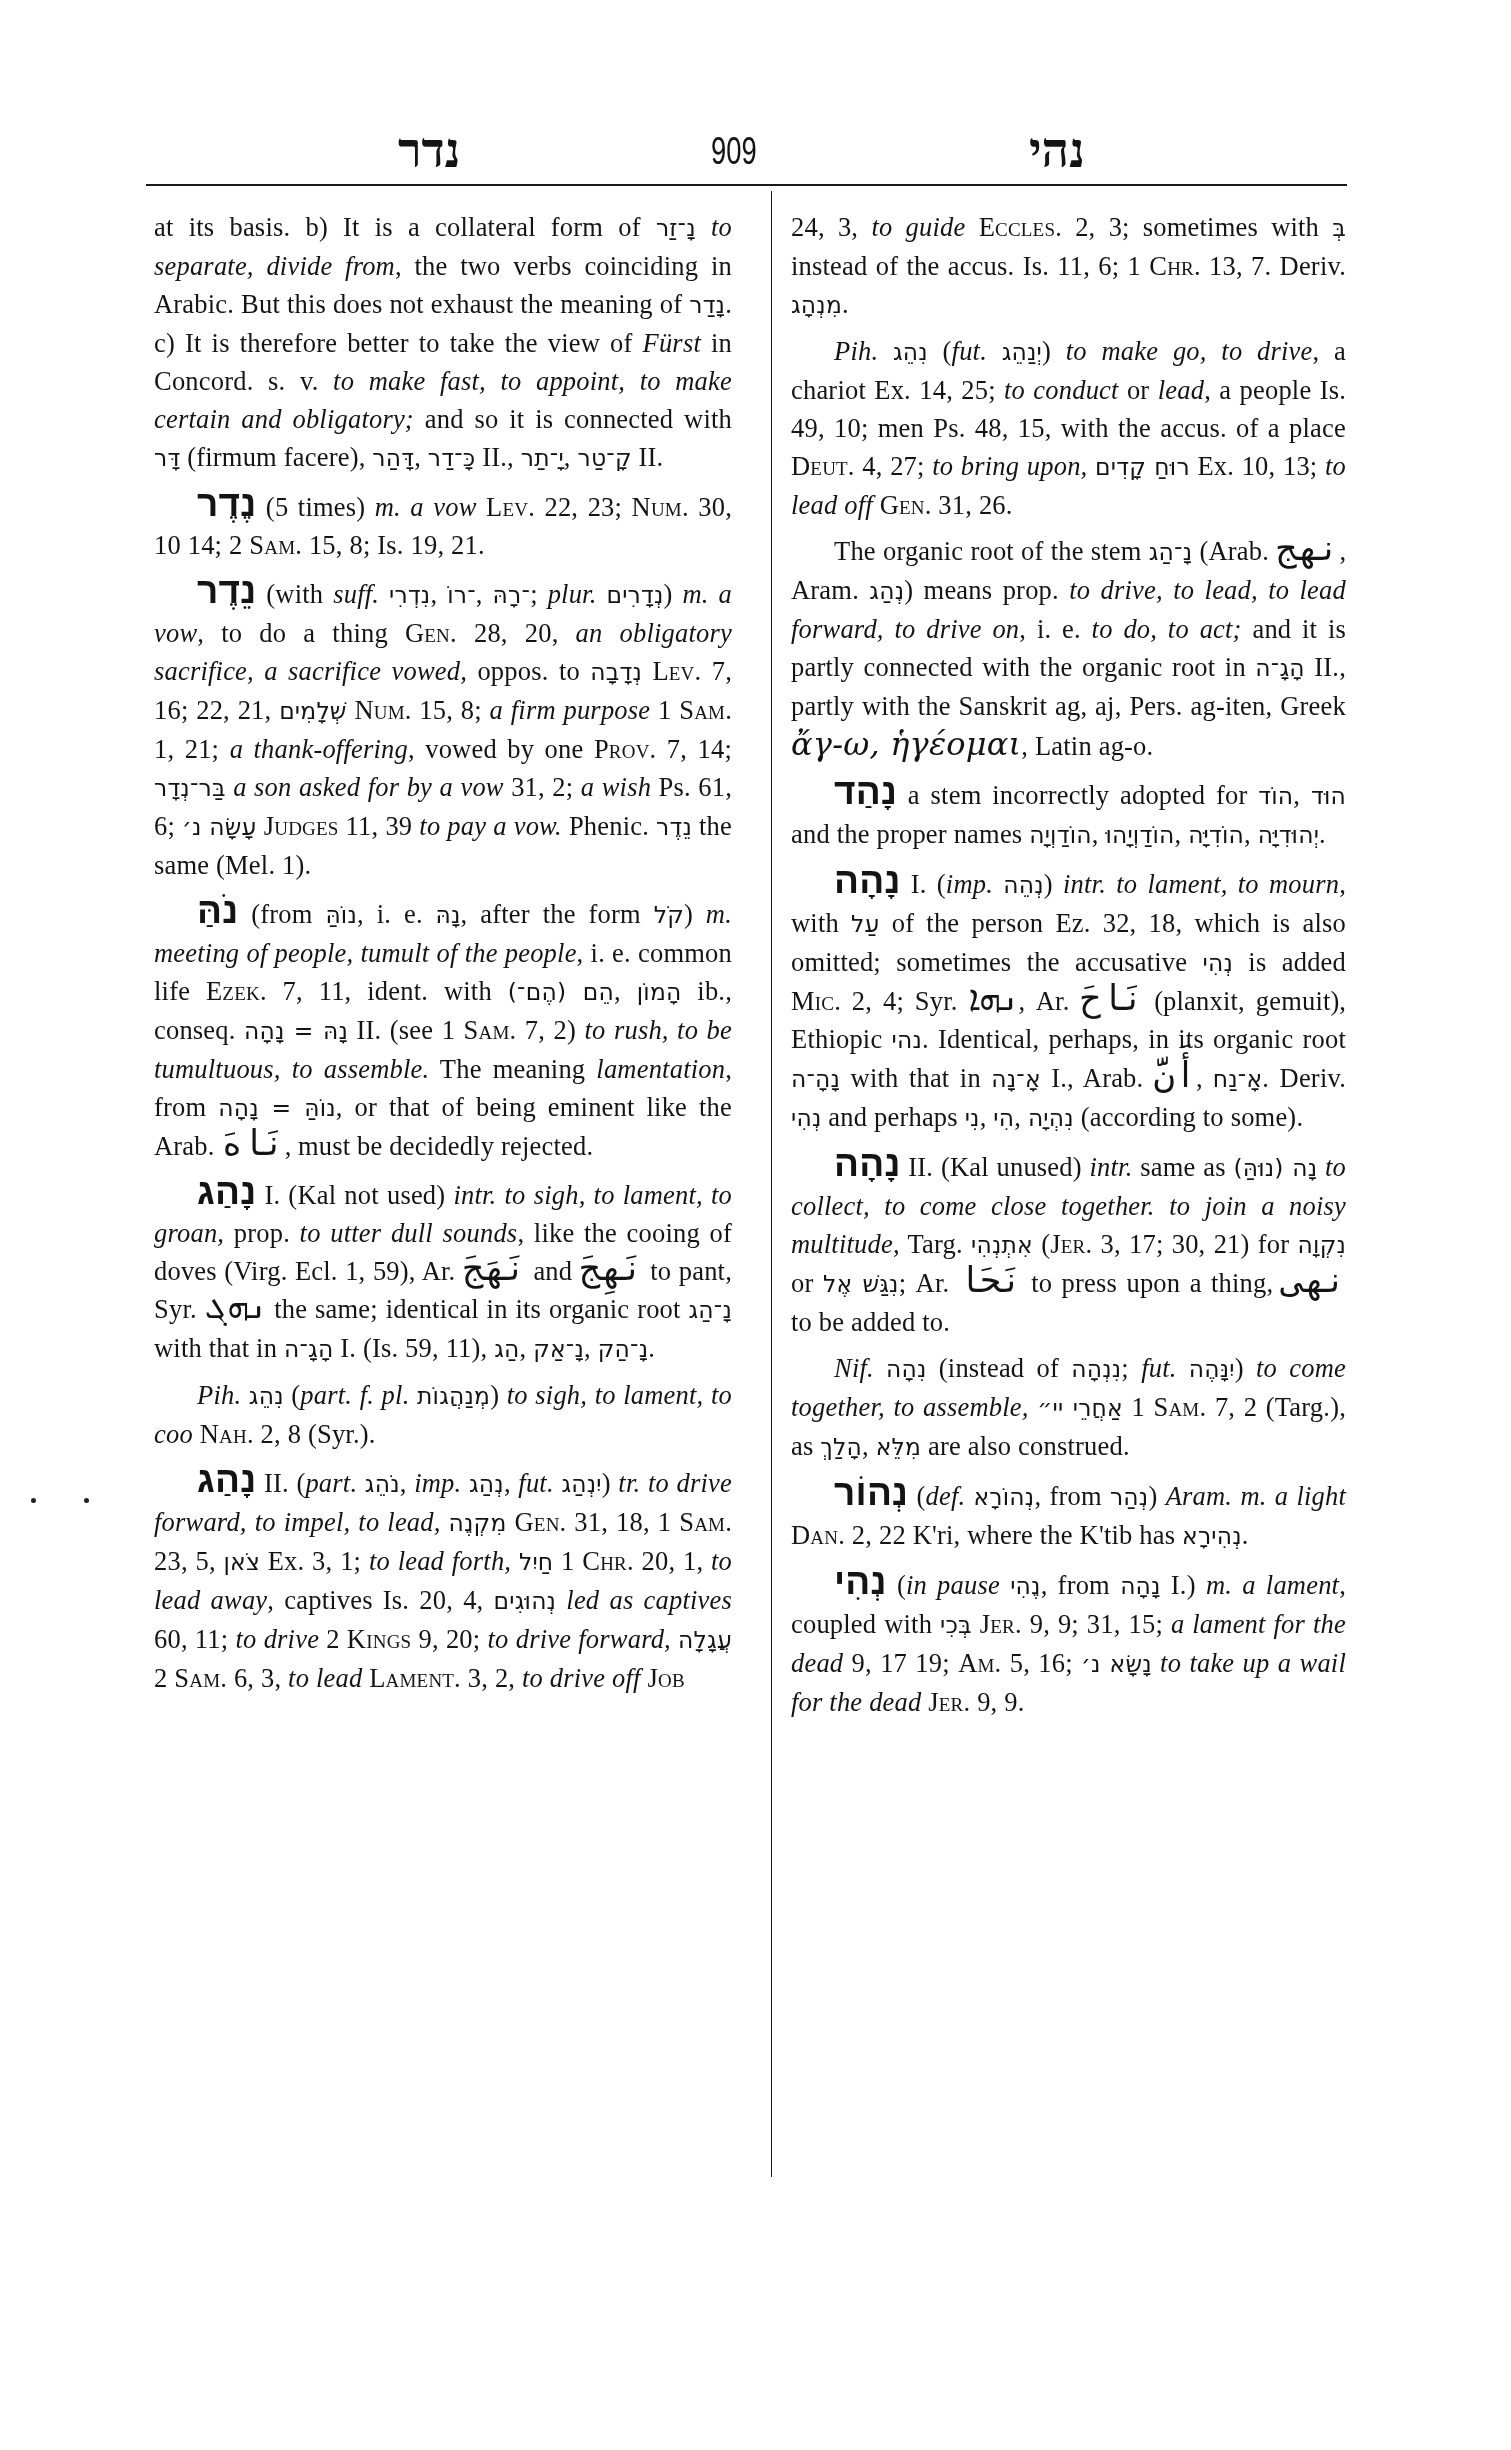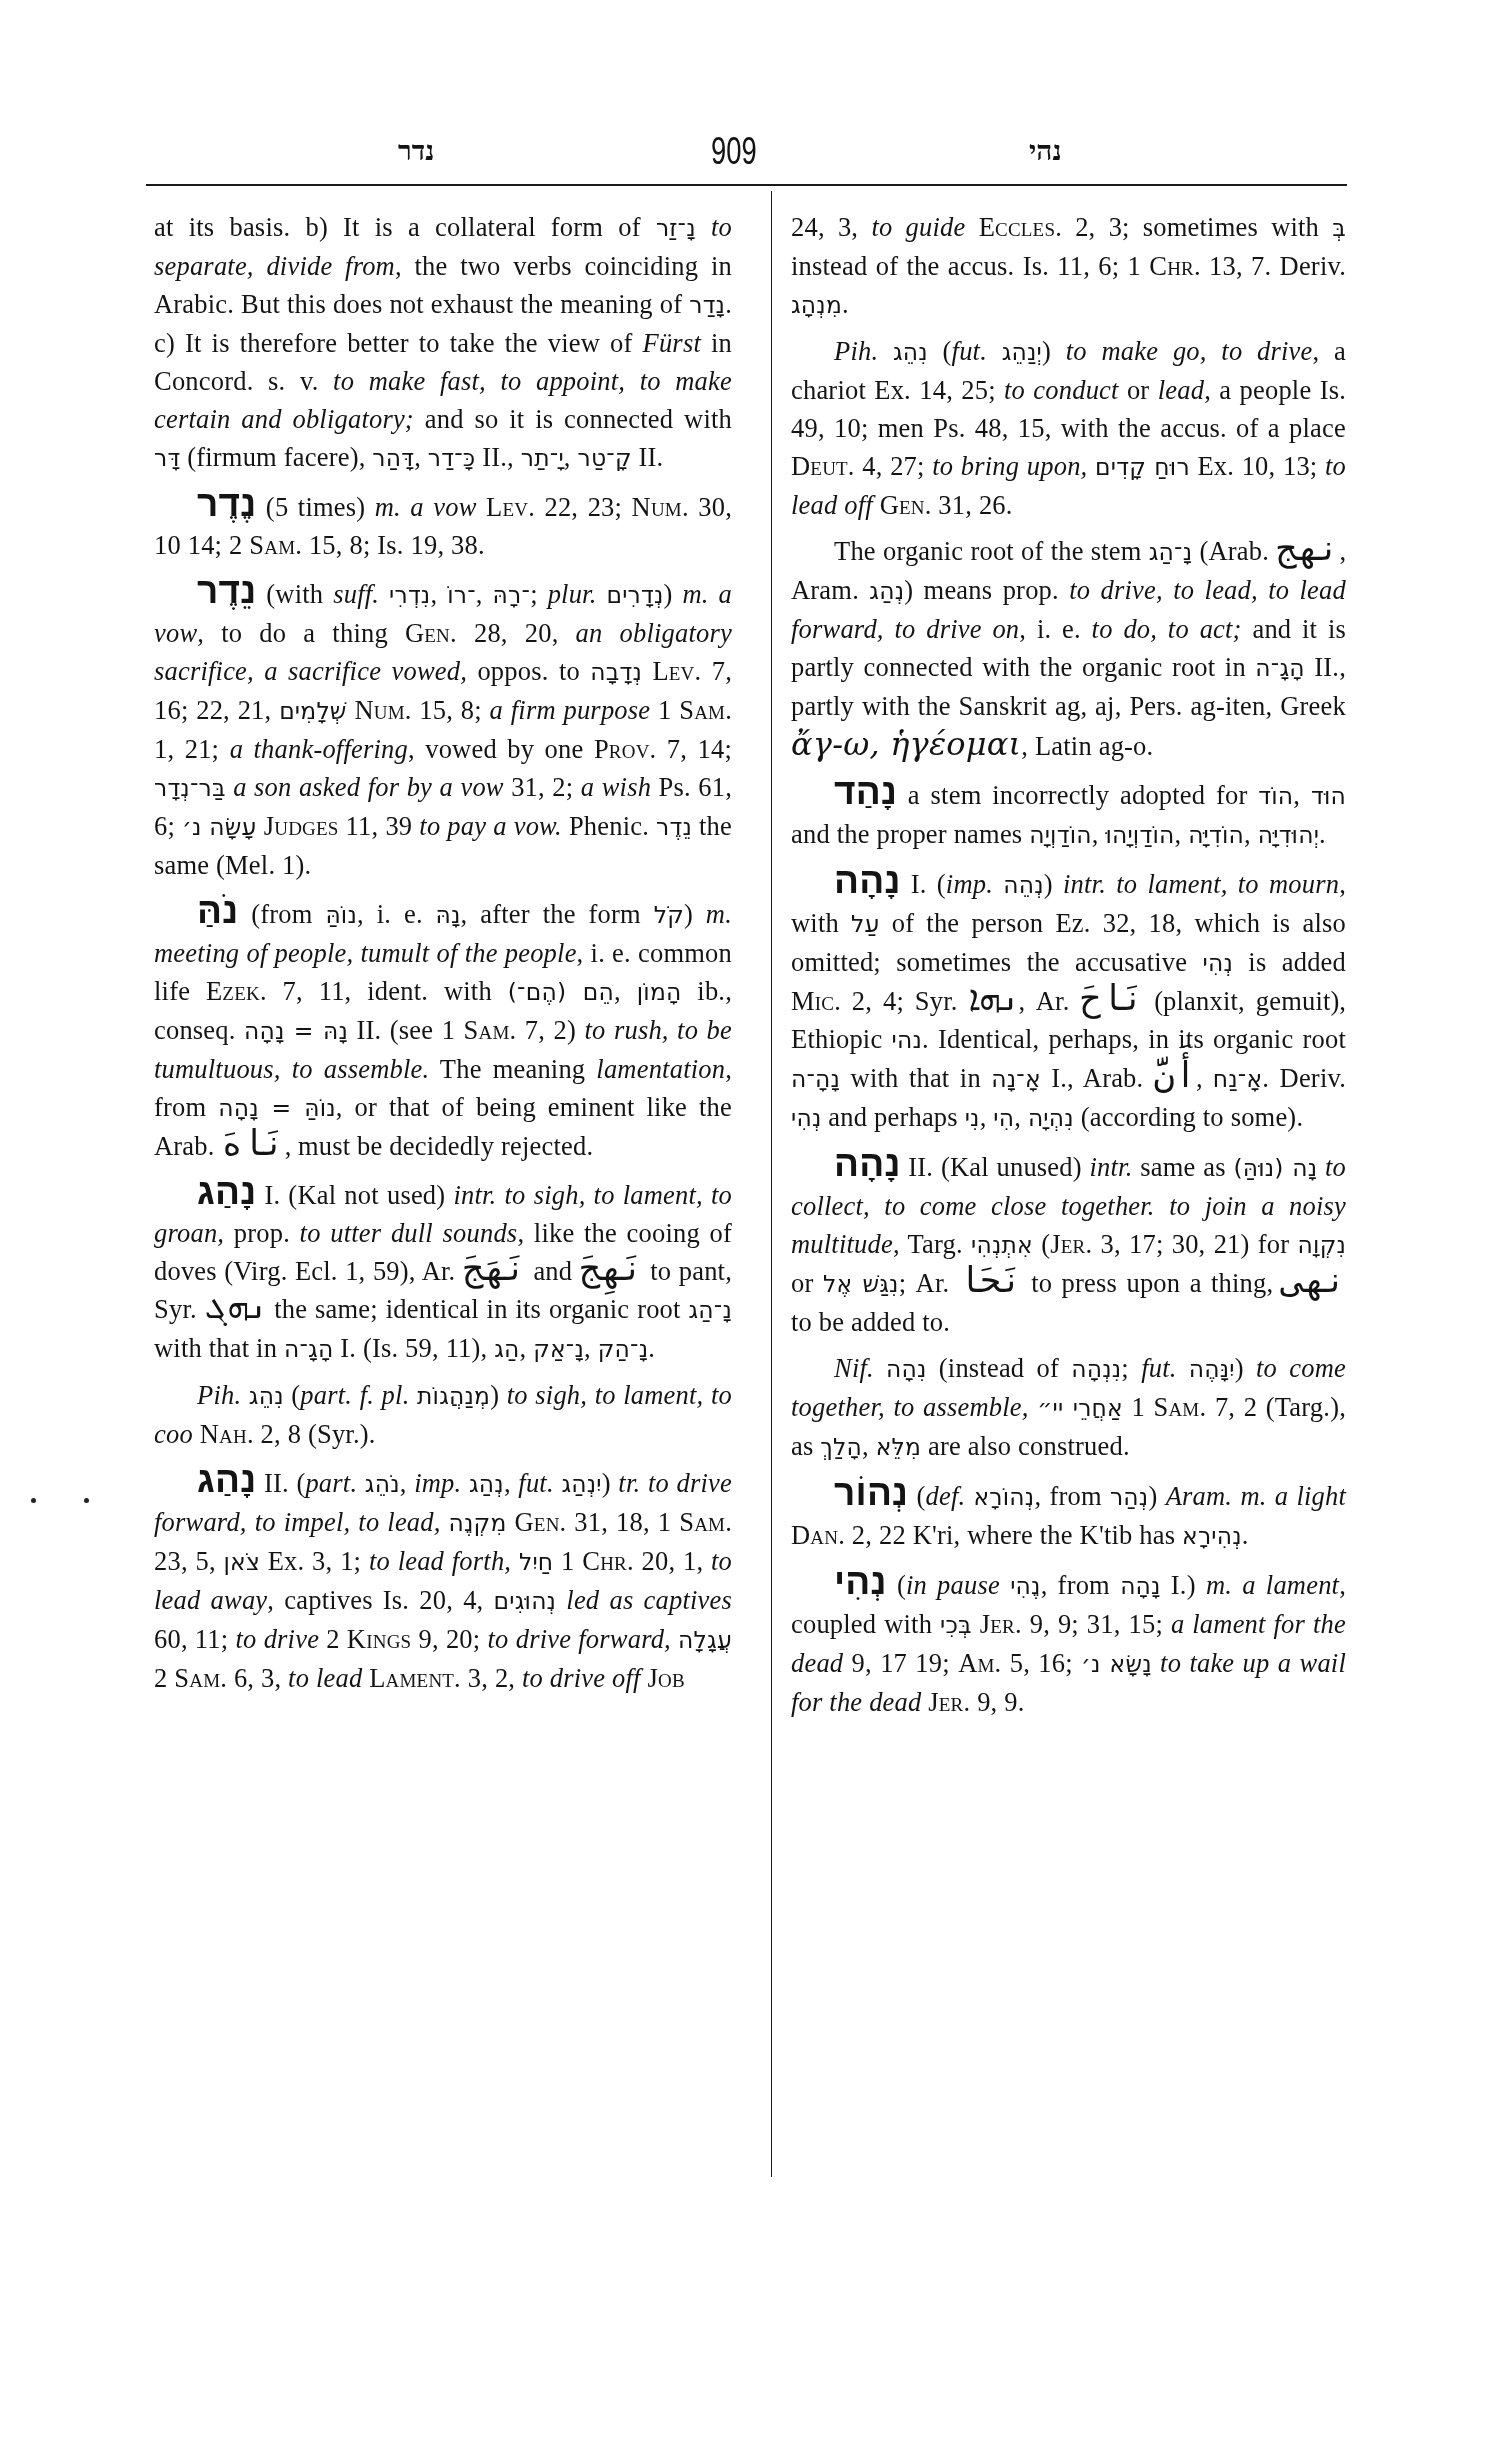--- a/index.html
+++ b/index.html
@@ -5,21 +5,21 @@
   html, body { margin: 0; padding: 0; background: #ffffff; }
   body {
     width: 1512px; height: 2450px; position: relative; overflow: hidden;
     font-family: "DejaVu Serif", "Liberation Serif", serif;
     color: #141414;
   }
   .page-header {
     position: absolute; top: 126px; left: 146px; width: 1201px; height: 54px;
   }
   .hdr-left, .hdr-center, .hdr-right {
-    position: absolute; top: 0; font-size: 28px; line-height: 50px;
+    position: absolute; top: 0; font-size: 48px; line-height: 50px;
     font-family: "Liberation Serif", "DejaVu Serif", serif;
   }
   .hdr-left { left: 252px; direction: rtl; font-weight: bold; }
   .hdr-center { left: 565px; font-family: "Liberation Sans Narrow", "Liberation Sans", sans-serif; transform: scaleX(0.72); transform-origin: left; font-size: 38px; }
   .hdr-right { left: 883px; direction: rtl; font-weight: bold; }
   .header-rule {
     position: absolute; top: 184px; left: 146px; width: 1201px; height: 0;
     border-top: 2.7px solid #1a1a1a;
   }
   .column-divider {
@@ -53,21 +53,21 @@
 <div class="page-header">
   <span class="hdr-left">נדר</span>
   <span class="hdr-center">909</span>
   <span class="hdr-right">נהי</span>
 </div>
 <div class="header-rule"></div>
 <div class="column-divider"></div>
 
 <div class="column col-left">
     <p class="para"><span>at its basis. b) It is a collateral form of </span><span class="he">נָ־זַר</span><span> </span><span class="it">to separate, divide from</span><span>, the two verbs coinciding in Arabic. But this does not exhaust the meaning of </span><span class="he">נָדַר</span><span>. c) It is therefore better to take the view of </span><span class="it">Fürst</span><span> in Concord. s. v. </span><span class="it">to make fast, to appoint, to make certain and obligatory;</span><span> and so it is connected with </span><span class="he">דָּר</span><span> (firmum facere), </span><span class="he">דָּהַר</span><span>, </span><span class="he">כָּ־דַר</span><span> II., </span><span class="he">יָ־תַר</span><span>, </span><span class="he">קָ־טַר</span><span> II.</span></p>
-    <p class="para indent"><span class="hw">נֶדֶר</span><span> (5 times) </span><span class="it">m. a vow</span><span> </span><span class="sc">Lev.</span><span> 22, 23; </span><span class="sc">Num.</span><span> 30, 10 14; 2 </span><span class="sc">Sam.</span><span> 15, 8; Is. 19, 38.</span></p>
+    <p class="para indent"><span class="hw">נֶדֶר</span><span> (5 times) </span><span class="it">m. a vow</span><span> </span><span class="sc">Lev.</span><span> 22, 23; </span><span class="sc">Num.</span><span> 30, 10 14; 2 </span><span class="sc">Sam.</span><span> 15, 8; Is. 19, 21.</span></p>
     <p class="para indent"><span class="hw">נֵדֶר</span><span> (with </span><span class="it">suff.</span><span> </span><span class="he">נִדְרִי</span><span>, </span><span class="he">־רוֹ</span><span>, </span><span class="he">־רָהּ</span><span>; </span><span class="it">plur.</span><span> </span><span class="he">נְדָרִים</span><span>) </span><span class="it">m. a vow</span><span>, to do a thing </span><span class="sc">Gen.</span><span> 28, 20, </span><span class="it">an obligatory sacrifice, a sacrifice vowed,</span><span> oppos. to </span><span class="he">נְדָבָה</span><span> </span><span class="sc">Lev.</span><span> 7, 16; 22, 21, </span><span class="he">שְׁלָמִים</span><span> </span><span class="sc">Num.</span><span> 15, 8; </span><span class="it">a firm purpose</span><span> 1 </span><span class="sc">Sam.</span><span> 1, 21; </span><span class="it">a thank-offering</span><span>, vowed by one </span><span class="sc">Prov.</span><span> 7, 14; </span><span class="he">בַּר־נְדָר</span><span> </span><span class="it">a son asked for by a vow</span><span> 31, 2; </span><span class="it">a wish</span><span> Ps. 61, 6; </span><span class="he">עָשָׂה נ׳</span><span> </span><span class="sc">Judges</span><span> 11, 39 </span><span class="it">to pay a vow.</span><span> Phenic. </span><span class="he">נֵדֶר</span><span> the same (Mel. 1).</span></p>
     <p class="para indent"><span class="hw">נֹהַּ</span><span> (from </span><span class="he">נוֹהַּ</span><span>, i. e. </span><span class="he">נָהּ</span><span>, after the form </span><span class="he">קֹל</span><span>) </span><span class="it">m. meeting of people, tumult of the people</span><span>, i. e. common life </span><span class="sc">Ezek.</span><span> 7, 11, ident. with </span><span class="he">הֵם (הֶם־)</span><span>, </span><span class="he">הָמוֹן</span><span> ib., conseq. </span><span class="he">נָהּ = נָהָה</span><span> II. (see 1 </span><span class="sc">Sam.</span><span> 7, 2) </span><span class="it">to rush, to be tumultuous, to assemble.</span><span> The meaning </span><span class="it">lamentation</span><span>, from </span><span class="he">נוֹהַּ = נָהָה</span><span>, or that of being eminent like the Arab. </span><span class="ar">نَاهَ</span><span>, must be decidedly rejected.</span></p>
     <p class="para indent gap"><span class="hw">נָהַג</span><span> I. (Kal not used) </span><span class="it">intr. to sigh, to lament, to groan,</span><span> prop. </span><span class="it">to utter dull sounds</span><span>, like the cooing of doves (Virg. Ecl. 1, 59), Ar. </span><span class="ar">نَهَجَ</span><span> and </span><span class="ar">نَهِجَ</span><span> to pant, Syr. </span><span class="ar">ܢܗܓ</span><span> the same; identical in its organic root </span><span class="he">נָ־הַג</span><span> with that in </span><span class="he">הָגָ־ה</span><span> I. (Is. 59, 11), </span><span class="he">הַג</span><span>, </span><span class="he">נָ־אַק</span><span>, </span><span class="he">נָ־הַק</span><span>.</span></p>
     <p class="para indent"><span class="it">Pih.</span><span> </span><span class="he">נִהֵג</span><span> (</span><span class="it">part. f. pl.</span><span> </span><span class="he">מְנַהֲגוֹת</span><span>) </span><span class="it">to sigh, to lament, to coo</span><span> </span><span class="sc">Nah.</span><span> 2, 8 (Syr.).</span></p>
     <p class="para indent gap"><span class="hw">נָהַג</span><span> II. (</span><span class="it">part.</span><span> </span><span class="he">נֹהֵג</span><span>, </span><span class="it">imp.</span><span> </span><span class="he">נְהַג</span><span>, </span><span class="it">fut.</span><span> </span><span class="he">יִנְהַג</span><span>) </span><span class="it">tr. to drive forward, to impel, to lead,</span><span> </span><span class="he">מִקְנֶה</span><span> </span><span class="sc">Gen.</span><span> 31, 18, 1 </span><span class="sc">Sam.</span><span> 23, 5, </span><span class="he">צֹאן</span><span> Ex. 3, 1; </span><span class="it">to lead forth,</span><span> </span><span class="he">חַיִל</span><span> 1 </span><span class="sc">Chr.</span><span> 20, 1, </span><span class="it">to lead away</span><span>, captives Is. 20, 4, </span><span class="he">נְהוּגִים</span><span> </span><span class="it">led as captives</span><span> 60, 11; </span><span class="it">to drive</span><span> 2 </span><span class="sc">Kings</span><span> 9, 20; </span><span class="it">to drive forward,</span><span> </span><span class="he">עֲגָלָה</span><span> 2 </span><span class="sc">Sam.</span><span> 6, 3, </span><span class="it">to lead</span><span> </span><span class="sc">Lament.</span><span> 3, 2, </span><span class="it">to drive off</span><span> </span><span class="sc">Job</span></p>
   </div>
 <div class="column col-right">
     <p class="para"><span>24, 3, </span><span class="it">to guide</span><span> </span><span class="sc">Eccles.</span><span> 2, 3; sometimes with </span><span class="he">בְּ</span><span> instead of the accus. Is. 11, 6; 1 </span><span class="sc">Chr.</span><span> 13, 7. Deriv. </span><span class="he">מִנְהָג</span><span>.</span></p>
     <p class="para indent"><span class="it">Pih.</span><span> </span><span class="he">נִהֵג</span><span> (</span><span class="it">fut.</span><span> </span><span class="he">יְנַהֵג</span><span>) </span><span class="it">to make go, to drive</span><span>, a chariot Ex. 14, 25; </span><span class="it">to conduct</span><span> or </span><span class="it">lead</span><span>, a people Is. 49, 10; men Ps. 48, 15, with the accus. of a place </span><span class="sc">Deut.</span><span> 4, 27; </span><span class="it">to bring upon,</span><span> </span><span class="he">רוּחַ קָדִים</span><span> Ex. 10, 13; </span><span class="it">to lead off</span><span> </span><span class="sc">Gen.</span><span> 31, 26.</span></p>
     <p class="para indent"><span>The organic root of the stem </span><span class="he">נָ־הַג</span><span> (Arab. </span><span class="ar">نهج</span><span>, Aram. </span><span class="he">נְהַג</span><span>) means prop. </span><span class="it">to drive, to lead, to lead forward, to drive on</span><span>, i. e. </span><span class="it">to do, to act;</span><span> and it is partly connected with the organic root in </span><span class="he">הָגָ־ה</span><span> II., partly with the Sanskrit ag, aj, Pers. ag-iten, Greek </span><span class="gr">ἄγ-ω, ἡγέομαι</span><span>, Latin ag-o.</span></p>

